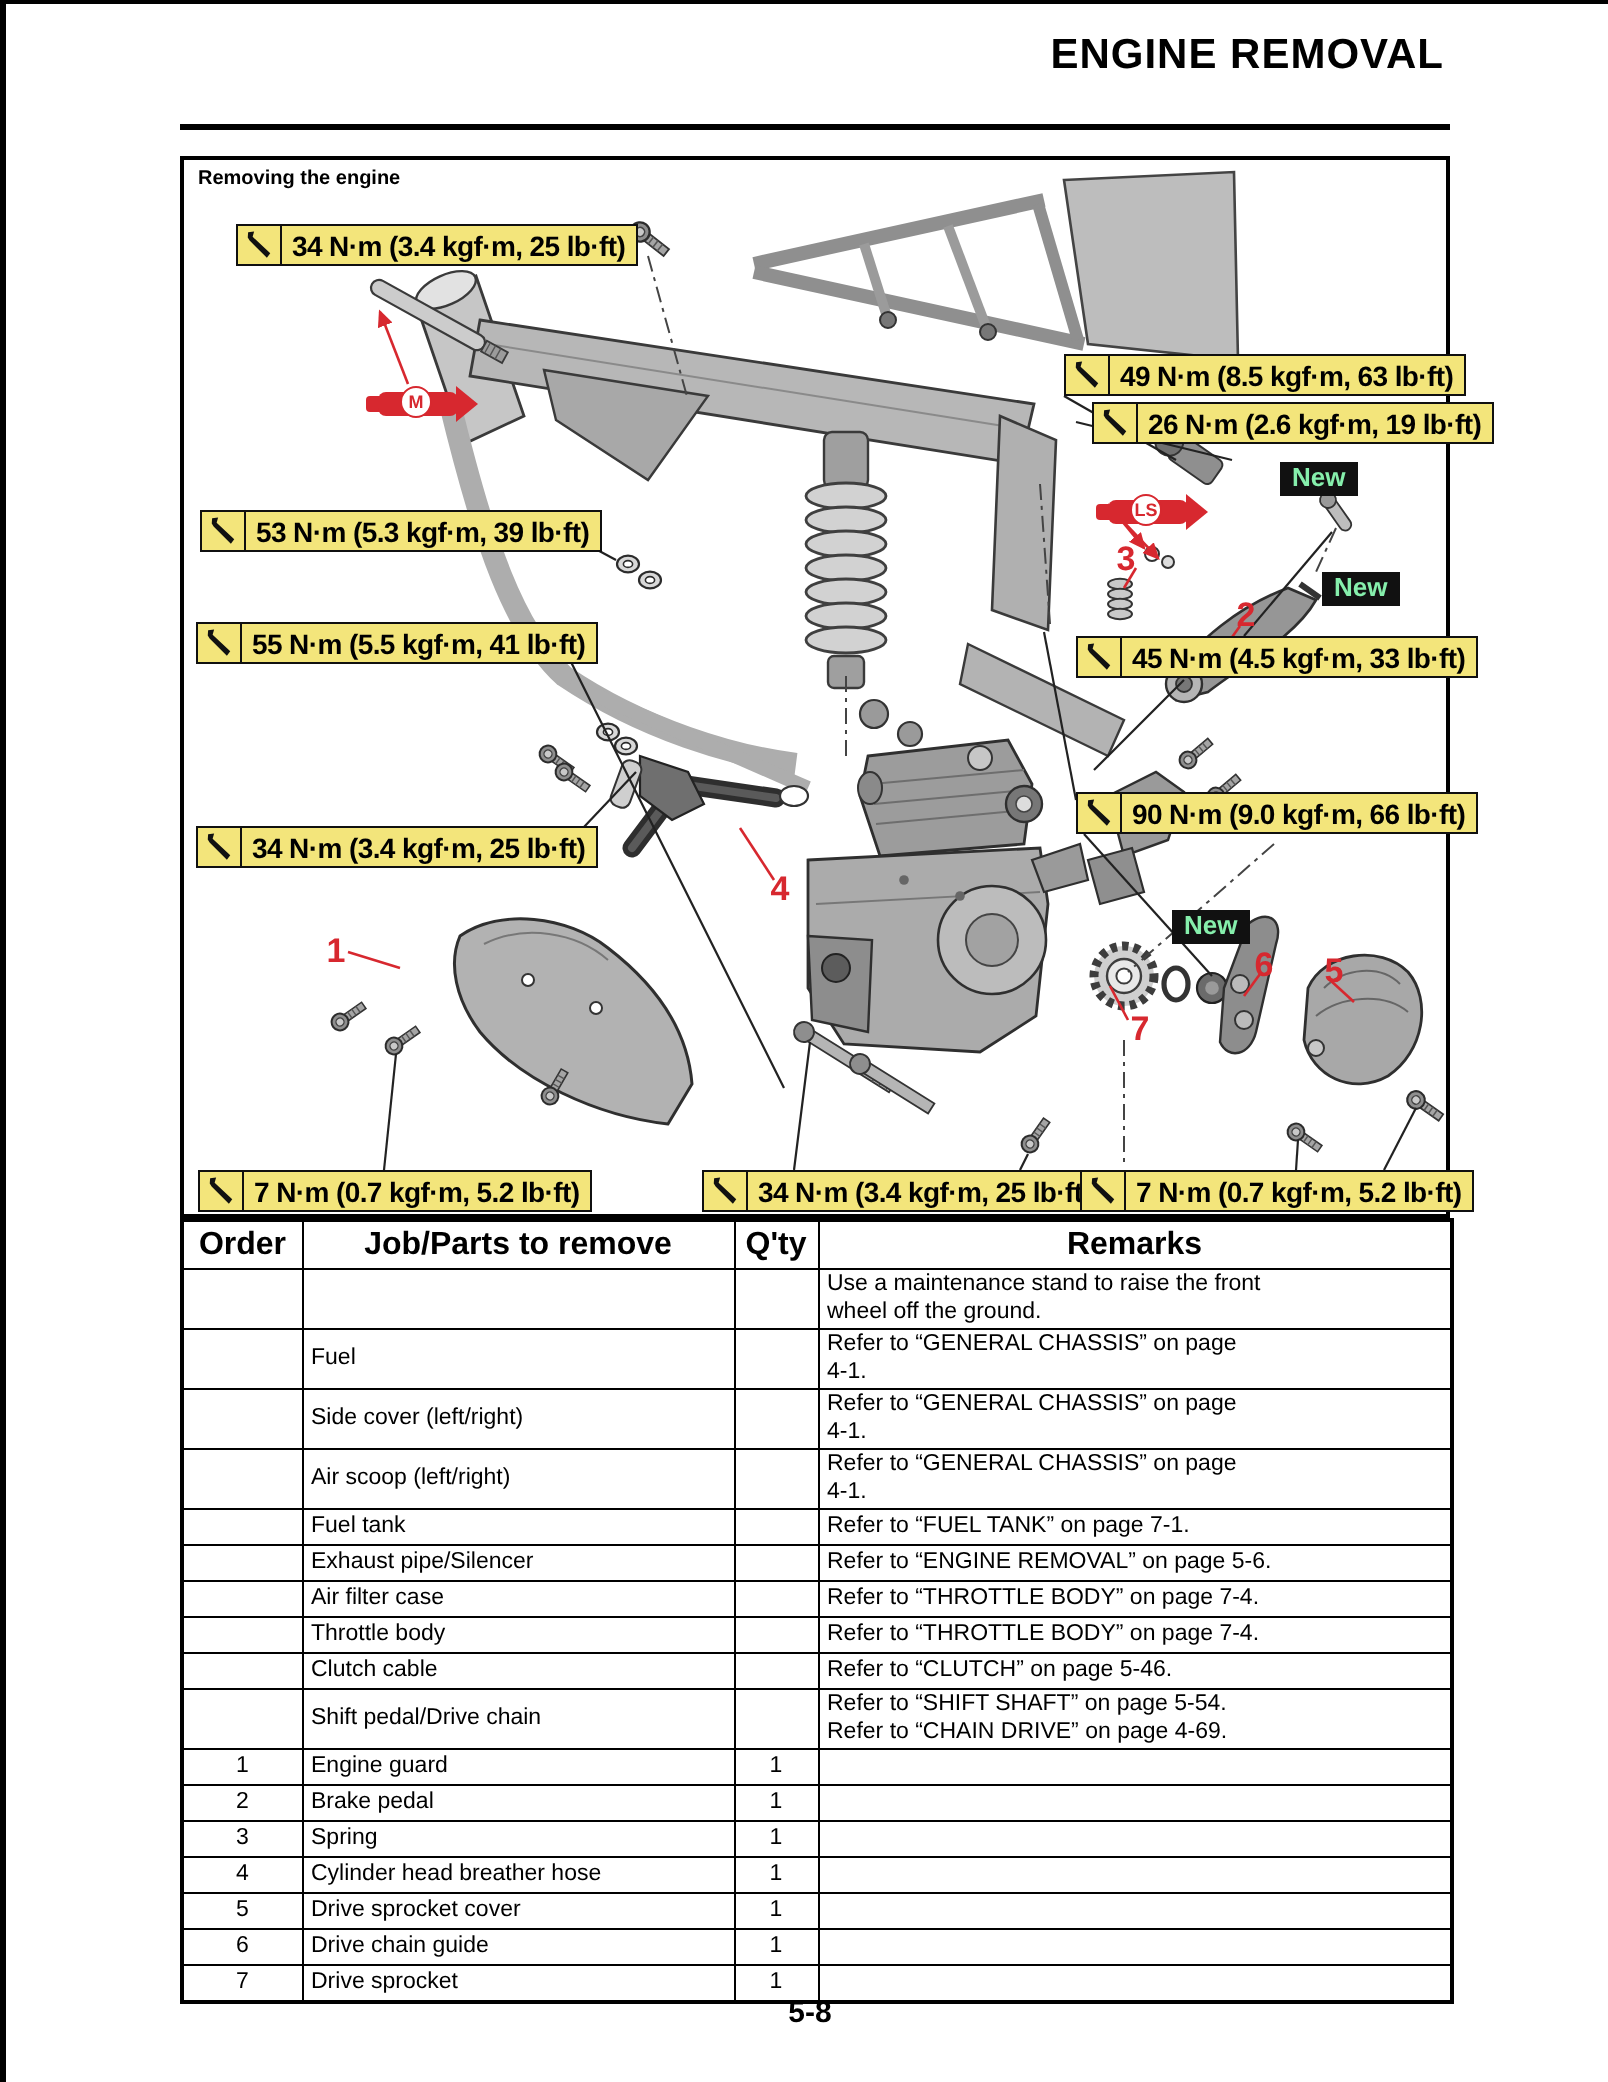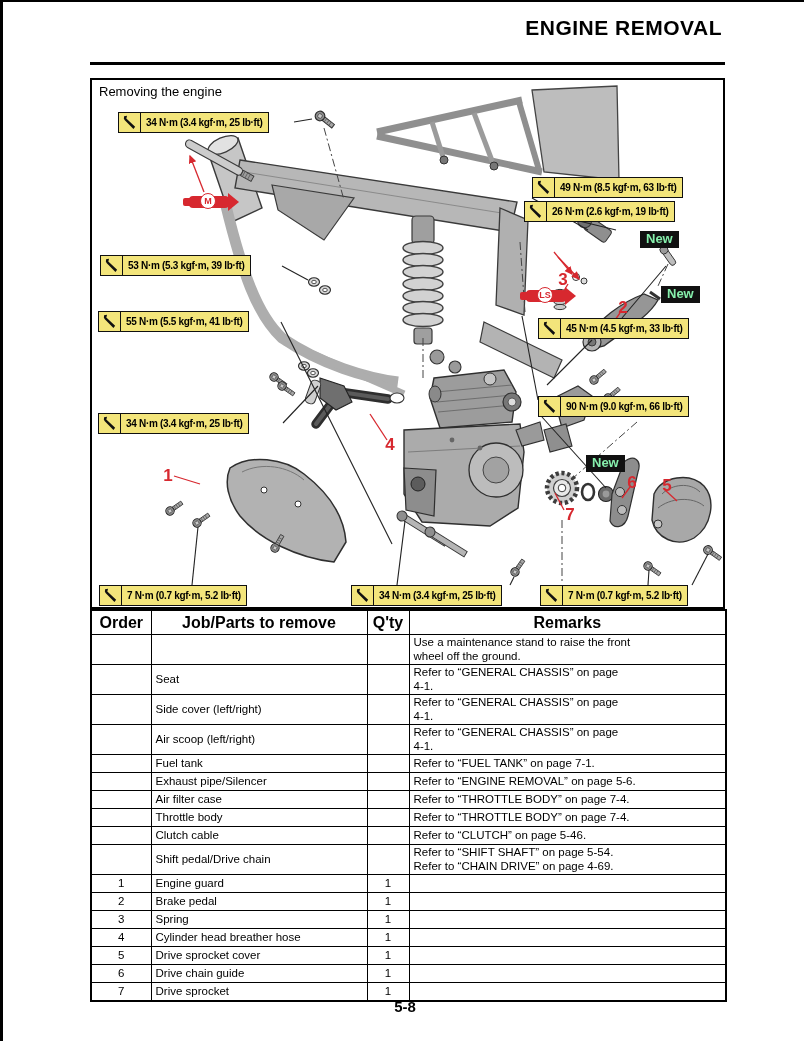--- a/index.html
+++ b/index.html
@@ -3,27 +3,27 @@
 <meta charset="utf-8">
 <style>
   html,body{margin:0;padding:0;background:#e8e8e8;}
   .page{position:relative;width:804px;height:1041px;background:#fff;
         border-left:3px solid #000;border-top:2px solid #000000;box-sizing:border-box;
         font-family:"Liberation Sans",sans-serif;color:#000;overflow:hidden;}
   .hdr-title{position:absolute;top:14px;right:82px;font-size:21px;font-weight:bold;letter-spacing:.5px;}
   .hdr-rule{position:absolute;left:87px;top:60px;width:635px;height:3px;background:#000;}
 
   .figure{position:absolute;left:87px;top:76px;width:635px;height:531px;border:2px solid #000;box-sizing:border-box;}
-  .fig-title{position:absolute;left:7px;top:4px;font-size:13px;font-weight:normal;}
+  .fig-title{position:absolute;left:7px;top:4px;font-size:10px;font-weight:bold;}
   .fig-svg{position:absolute;left:0;top:0;}
 
   .tq{position:absolute;display:flex;align-items:stretch;height:21px;background:#f3e57b;
       border:1.6px solid #101010;box-sizing:border-box;white-space:nowrap;}
   .tq .ic{width:21px;display:flex;align-items:center;justify-content:center;border-right:1.6px solid #101010;}
-  .tq .tx{display:flex;align-items:center;padding:0 5px 0 5px;font-size:10px;font-weight:bold;letter-spacing:-.3px;}
+  .tq .tx{display:flex;align-items:center;padding:0 5px 0 5px;font-size:14px;font-weight:bold;letter-spacing:-.3px;}
 
   .newtag{position:absolute;background:#111;color:#86efac;font-size:13px;font-weight:bold;
           padding:1px 6px 2px 6px;line-height:14px;}
 
   .callout{position:absolute;color:#d7282f;font-size:17px;font-weight:bold;transform:translate(-50%,-50%);}
 
   .grease{position:absolute;width:56px;height:20px;}
   .grease .bar{position:absolute;left:6px;top:4px;width:40px;height:12px;background:#d7282f;border-radius:4px;}
   .grease .noz{position:absolute;left:0;top:6px;width:9px;height:8px;background:#d7282f;border-radius:2px;}
   .grease .tip{position:absolute;left:45px;top:1px;width:0;height:0;
@@ -262,21 +262,21 @@
       <span class="tx">34 N·m (3.4 kgf·m, 25 lb·ft)</span>
     </div>
     <div class="tq" style="left:440px;top:97px;">
       <span class="ic">
           <svg width="15" height="15" viewBox="0 0 16 16">
             <path d="M2.2 1.2 L5.4 0.8 L4.6 3.6 L14 12.4 L12.2 14.8 L3 5.6 L2 4 Z" fill="#111"></path>
           </svg>
         </span>
       <span class="tx">49 N·m (8.5 kgf·m, 63 lb·ft)</span>
     </div>
-    <div class="tq" style="left:432px;top:121px;">
+    <div class="tq" style="left:454px;top:121px;">
       <span class="ic">
           <svg width="15" height="15" viewBox="0 0 16 16">
             <path d="M2.2 1.2 L5.4 0.8 L4.6 3.6 L14 12.4 L12.2 14.8 L3 5.6 L2 4 Z" fill="#111"></path>
           </svg>
         </span>
       <span class="tx">26 N·m (2.6 kgf·m, 19 lb·ft)</span>
     </div>
     <div class="tq" style="left:8px;top:175px;">
       <span class="ic">
           <svg width="15" height="15" viewBox="0 0 16 16">
@@ -353,21 +353,21 @@
     <div class="callout" style="left:575px;top:406px;">5</div>
     <div class="callout" style="left:540px;top:403px;">6</div>
     <div class="callout" style="left:478px;top:435px;">7</div>
 
     <div class="grease" style="left:91px;top:112px;">
       <span class="noz"></span>
       <span class="bar"></span>
       <span class="tip"></span>
       <span class="cir">M</span>
     </div>
-    <div class="grease" style="left:428px;top:166px;margin-top:40px;">
+    <div class="grease" style="left:456px;top:166px;">
       <span class="noz"></span>
       <span class="bar"></span>
       <span class="tip"></span>
       <span class="cir">LS</span>
     </div>
   </div>
 
   <table class="parts">
     <colgroup>
         <col style="width:60px">
@@ -384,21 +384,21 @@
     </tr>
     <tr>
           <td class="c"></td>
           <td></td>
           <td class="c"></td>
           <td class="rem">Use a maintenance stand to raise the front
 wheel off the ground.</td>
         </tr>
     <tr>
           <td class="c"></td>
-          <td>Seat</td>
+          <td>Fuel</td>
           <td class="c"></td>
           <td class="rem">Refer to “GENERAL CHASSIS” on page
 4-1.</td>
         </tr>
     <tr>
           <td class="c"></td>
           <td>Side cover (left/right)</td>
           <td class="c"></td>
           <td class="rem">Refer to “GENERAL CHASSIS” on page
 4-1.</td>

